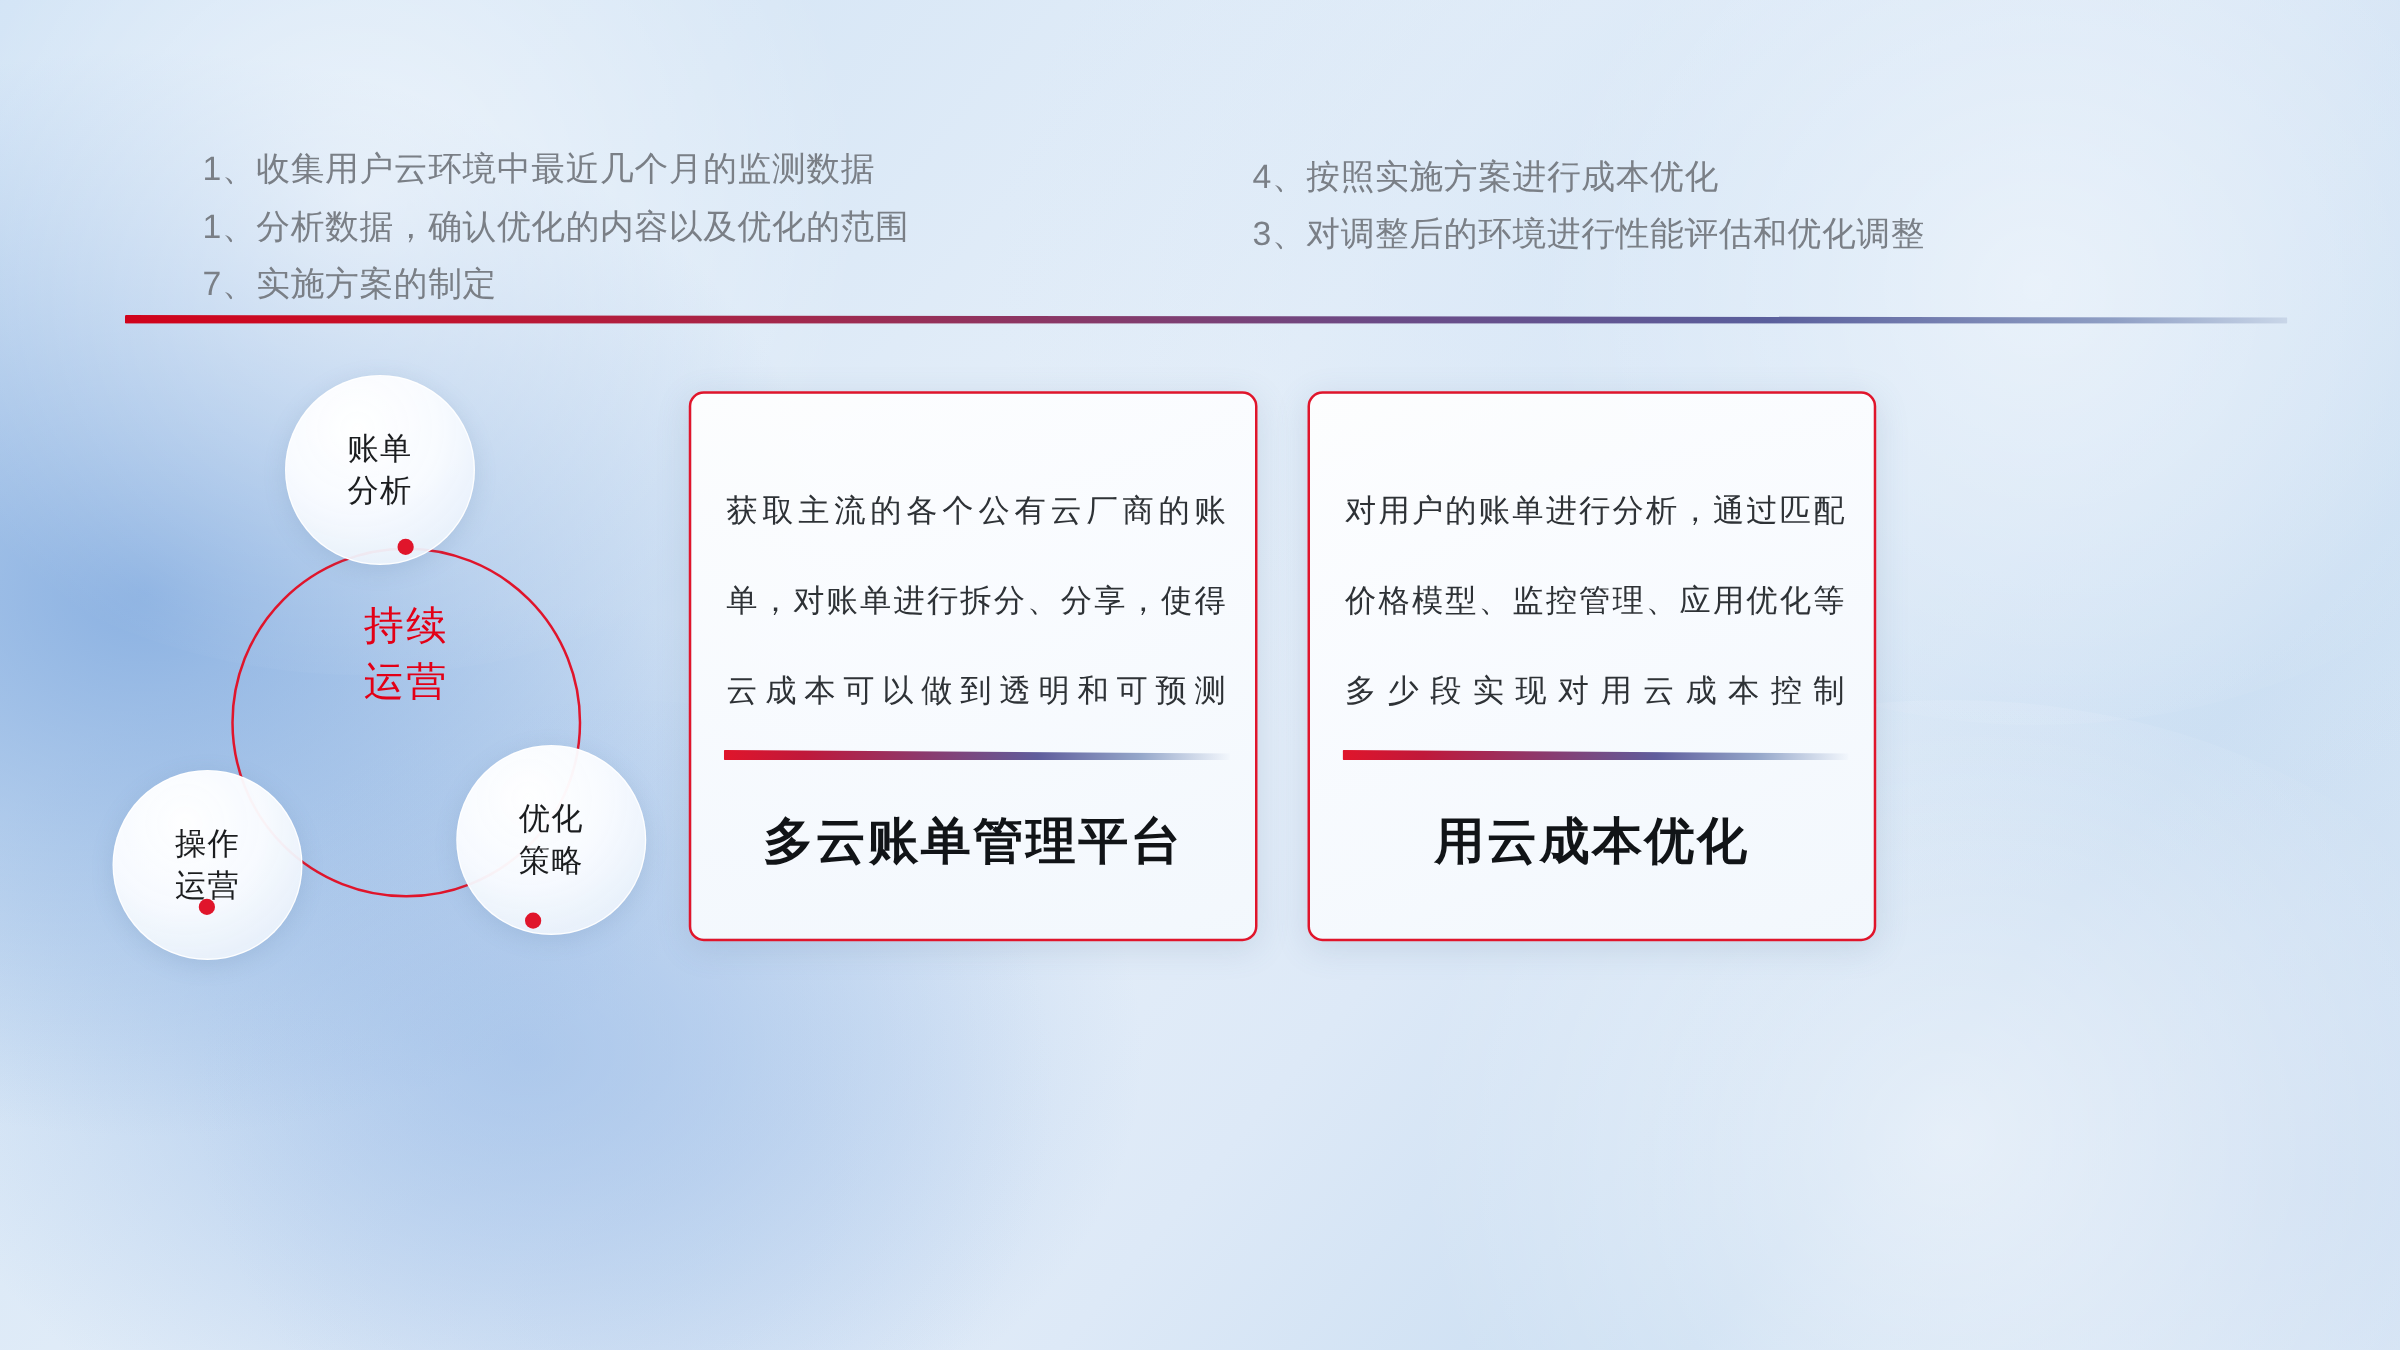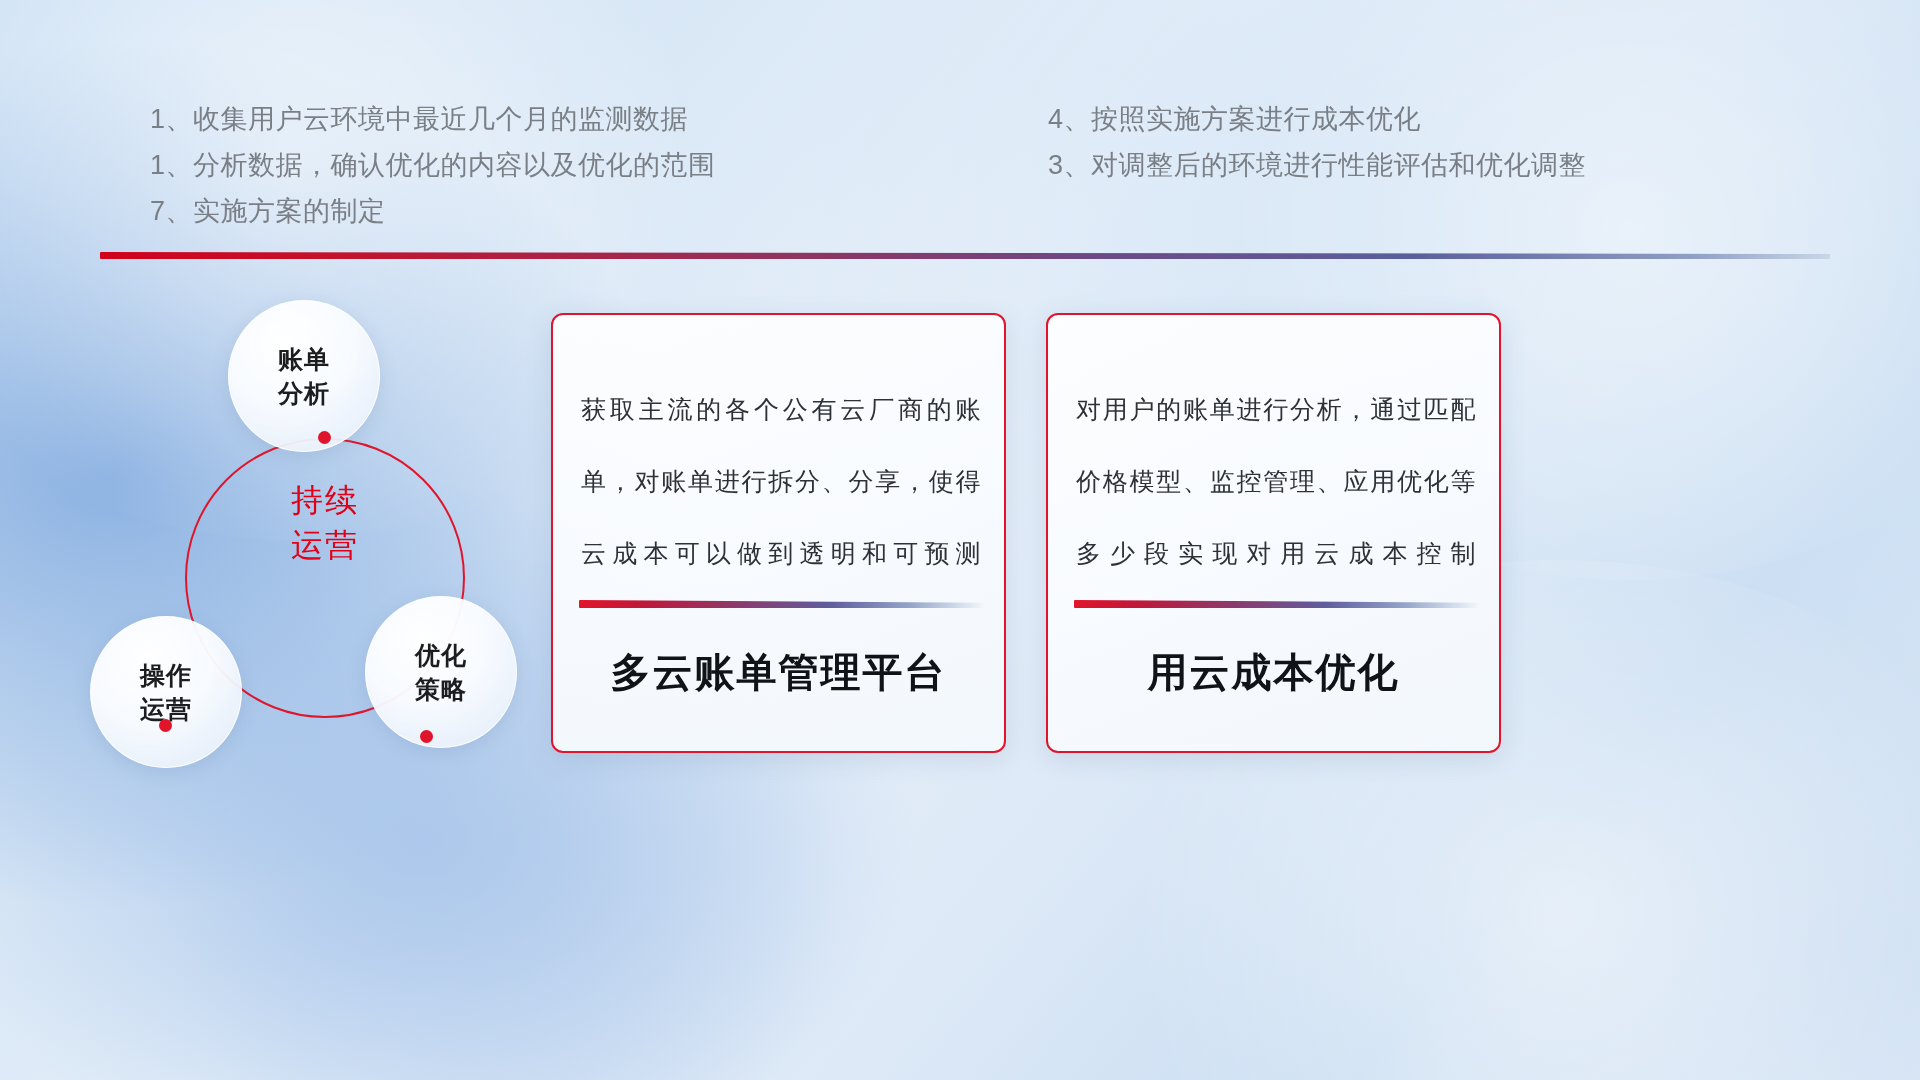--- a/index.html
+++ b/index.html
@@ -45,22 +45,22 @@
     position: absolute;
     top: 96px;
     left: 150px;
     width: 1640px;
     height: 160px;
   }
   .steps-col {
     position: absolute;
     top: 0;
   }
-  .steps-col-left  { left: 0px;   width: 720px; }
-  .steps-col-right { left: 898px; width: 760px; }
+  .steps-col-left  { left: 12px;   width: 720px; margin-top: 16px; }
+  .steps-col-right { left: 852px; width: 760px; margin-top: 22px; }
 
   .step-line {
     font-size: 27px;
     line-height: 46px;
     color: #7a7f86;
     letter-spacing: 0.5px;
     white-space: nowrap;
   }
 
   
@@ -106,21 +106,21 @@
     border: 1.6px solid rgba(255,255,255,0.95);
     background: radial-gradient(circle at 38% 28%, rgba(255,255,255,0.99) 0%, rgba(250,252,255,0.96) 45%, rgba(225,236,249,0.93) 100%);
     box-shadow: 0 4px 18px rgba(90,120,160,0.18);
     display: flex;
     align-items: center;
     justify-content: center;
     text-align: center;
   }
   .bubble-label {
     font-size: 25px;
-    font-weight: bold;
+    font-weight: normal;
     color: #1b1d1f;
     line-height: 34px;
     letter-spacing: 1px;
   }
   .bubble-top   { left: 148px; top: 12px;  width: 152px; height: 152px; }
   .bubble-left  { left: 10px;  top: 328px; width: 152px; height: 152px; justify-content: center; }
   .bubble-right { left: 285px; top: 308px; width: 152px; height: 152px; }
 
   .center-label {
     position: absolute;

